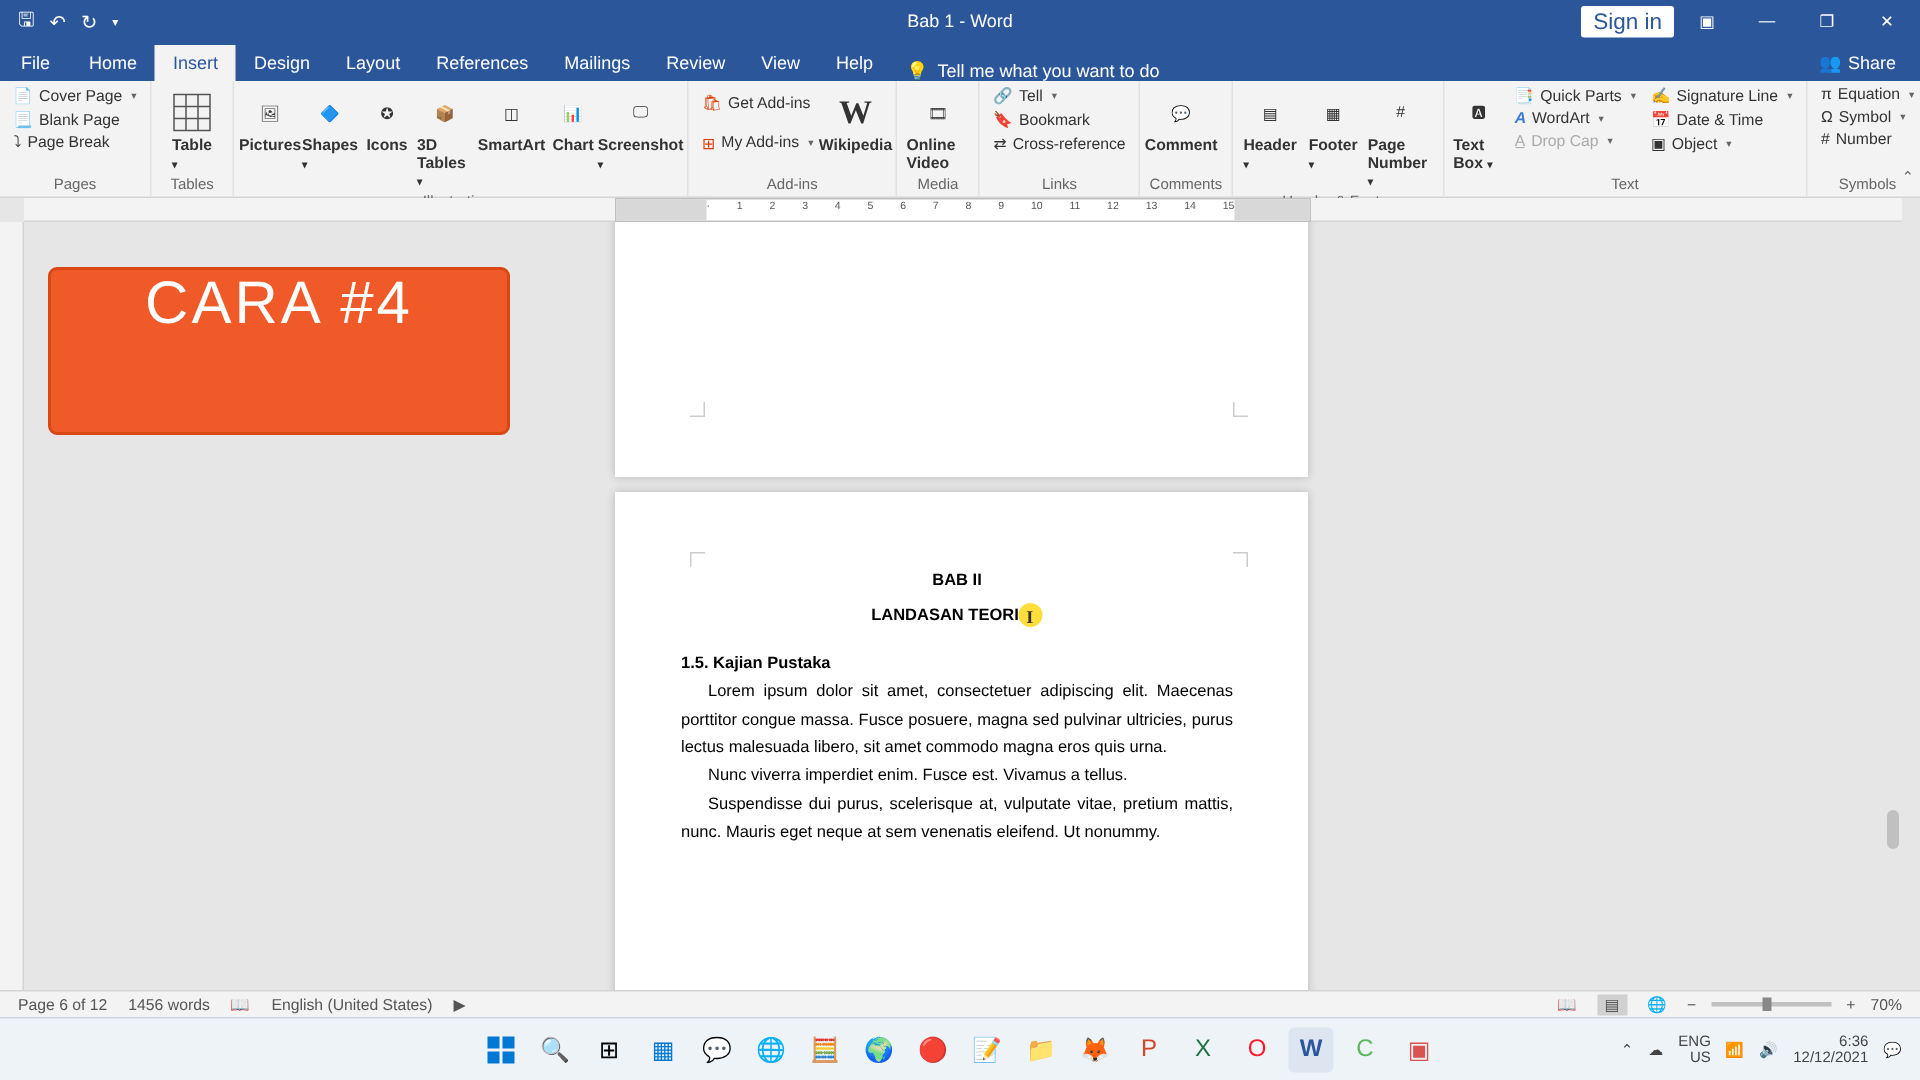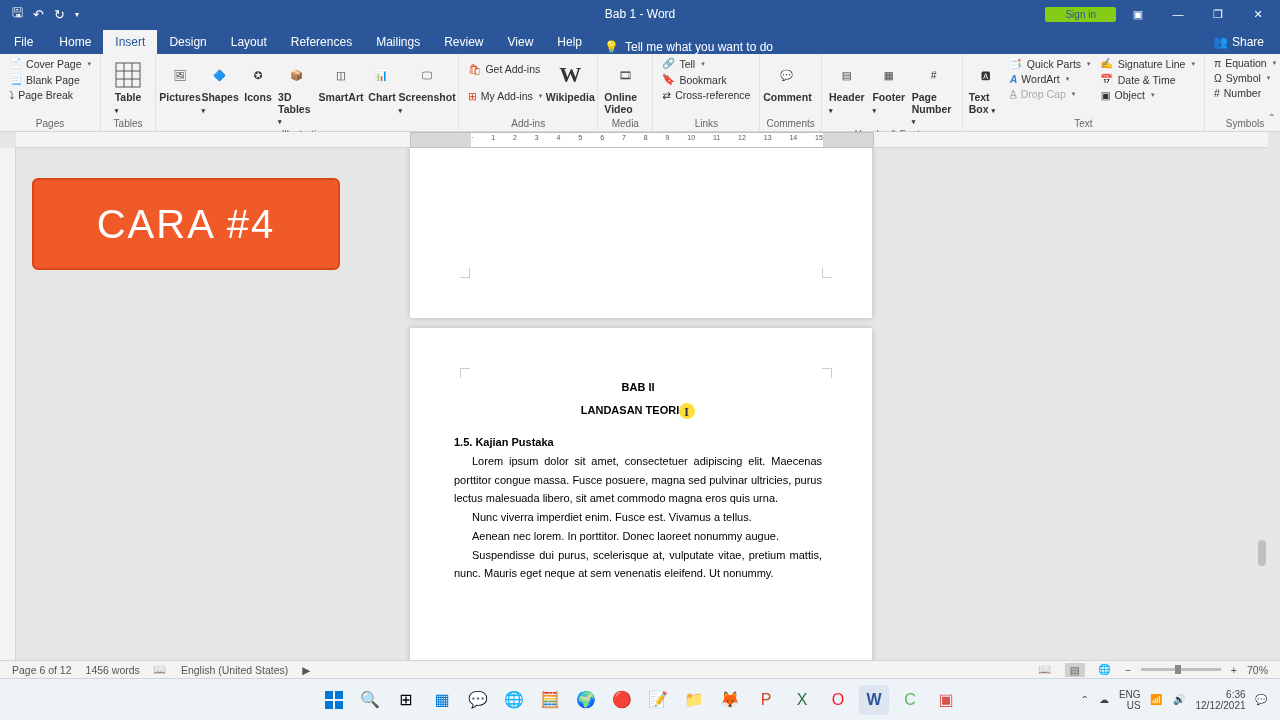--- a/index.html
+++ b/index.html
@@ -4,21 +4,21 @@
 <style>
 * { margin: 0; padding: 0; box-sizing: border-box; font-family: "Segoe UI", Tahoma, sans-serif; }
 body { background: #e6e6e6; width: 1280px; height: 720px; overflow: hidden; position: relative; }
 
 
 .titlebar { background: #2b579a; height: 28px; display: flex; align-items: center; color: #fff; position: relative; }
 .qat { display: flex; align-items: center; gap: 10px; padding-left: 12px; }
 .qat span { font-size: 13px; color: #fff; cursor: pointer; }
 .title-center { position: absolute; left: 50%; transform: translateX(-50%); font-size: 12px; }
 .title-right { margin-left: auto; display: flex; align-items: center; gap: 4px; padding-right: 4px; }
-.signin { background: #84cc16; color: #2b579a; font-size: 10px; padding: 2px 20px; border-radius: 2px; }
+.signin { background: #ffffff; color: #2b579a; font-size: 15px; padding: 2px 8px; border-radius: 2px; }
 .winbtn { width: 36px; height: 28px; display: flex; align-items: center; justify-content: center; font-size: 11px; color: #fff; }
 
 
 .tabbar { background: #2b579a; height: 26px; display: flex; align-items: flex-end; color: #fff; font-size: 12px; }
 .tab { padding: 5px 12px; cursor: pointer; }
 .tab.file { padding: 5px 14px; }
 .tab.active { background: #f3f3f3; color: #2b579a; }
 .tell-me { display: flex; align-items: center; gap: 6px; padding: 0 10px; color: #fff; }
 .share { margin-left: auto; padding: 5px 16px; display: flex; align-items: center; gap: 4px; }
 
@@ -51,21 +51,21 @@
 .hdr-center { text-align: center; font-weight: bold; }
 .section-title { font-weight: bold; margin-top: 14px; }
 .para { text-indent: 18px; }
 .crop { position: absolute; width: 10px; height: 10px; border: 1px solid #ccc; }
 .crop.tl { border-right: none; border-bottom: none; }
 .crop.tr { border-left: none; border-bottom: none; }
 .cursor-mark { display: inline-block; background: #ffde3b; border-radius: 50%; width: 16px; height: 16px; vertical-align: middle; position: relative; }
 .cursor-mark::after { content: "I"; position: absolute; left: 5px; top: -1px; font-family: serif; font-size: 12px; color: #333; }
 
 
-.overlay-box { position: absolute; left: 32px; top: 178px; width: 308px; height: 92px; background: #f05a28; border: 2px solid #d94812; border-radius: 6px; display: flex; align-items: center; justify-content: center; color: #fff; font-size: 40px; font-weight: 300; letter-spacing: 2px; }
+.overlay-box { position: absolute; left: 32px; top: 178px; width: 308px; height: 112px; background: #f05a28; border: 2px solid #d94812; border-radius: 6px; display: flex; justify-content: center; color: #fff; font-size: 40px; font-weight: 300; letter-spacing: 2px; }
 
 
 .scroll-thumb { position: absolute; right: 2px; top: 392px; width: 8px; height: 26px; background: #c0c0c0; border-radius: 4px; }
 
 
 .statusbar { position: absolute; left: 0; right: 0; bottom: 42px; height: 18px; background: #f3f3f3; border-top: 1px solid #d4d4d4; display: flex; align-items: center; font-size: 10.5px; color: #555; padding: 0 12px; gap: 14px; }
 .statusbar .right { margin-left: auto; display: flex; align-items: center; gap: 10px; }
 .view-btn { width: 20px; height: 14px; display: flex; align-items: center; justify-content: center; cursor: pointer; }
 .view-btn.active { background: #d0d0d0; }
 .zoom-slider { width: 80px; height: 3px; background: #c0c0c0; position: relative; }
@@ -379,21 +379,20 @@
     <div class="crop tl" style="left:50px;top:40px"></div>
     <div class="crop tr" style="right:40px;top:40px"></div>
     <div class="page-content">
       <div class="hdr-center">BAB II</div>
       <div class="hdr-center" style="margin-top:4px">
         <span>LANDASAN TEORI</span><span class="cursor-mark"></span>
       </div>
       <div class="section-title">1.5. Kajian Pustaka</div>
       <div class="para">Lorem ipsum dolor sit amet, consectetuer adipiscing elit. Maecenas porttitor congue massa. Fusce posuere, magna sed pulvinar ultricies, purus lectus malesuada libero, sit amet commodo magna eros quis urna.</div>
       <div class="para">Nunc viverra imperdiet enim. Fusce est. Vivamus a tellus.</div>
-      <div class="para">Aenean nec lorem. In porttitor. Donec laoreet nonummy augue.</div>
       <div class="para">Suspendisse dui purus, scelerisque at, vulputate vitae, pretium mattis, nunc. Mauris eget neque at sem venenatis eleifend. Ut nonummy.</div>
     </div>
   </div>
   <div class="scroll-thumb"></div>
 </div>
 
 <div class="overlay-box">
   <span>CARA #4</span>
 </div>
 

